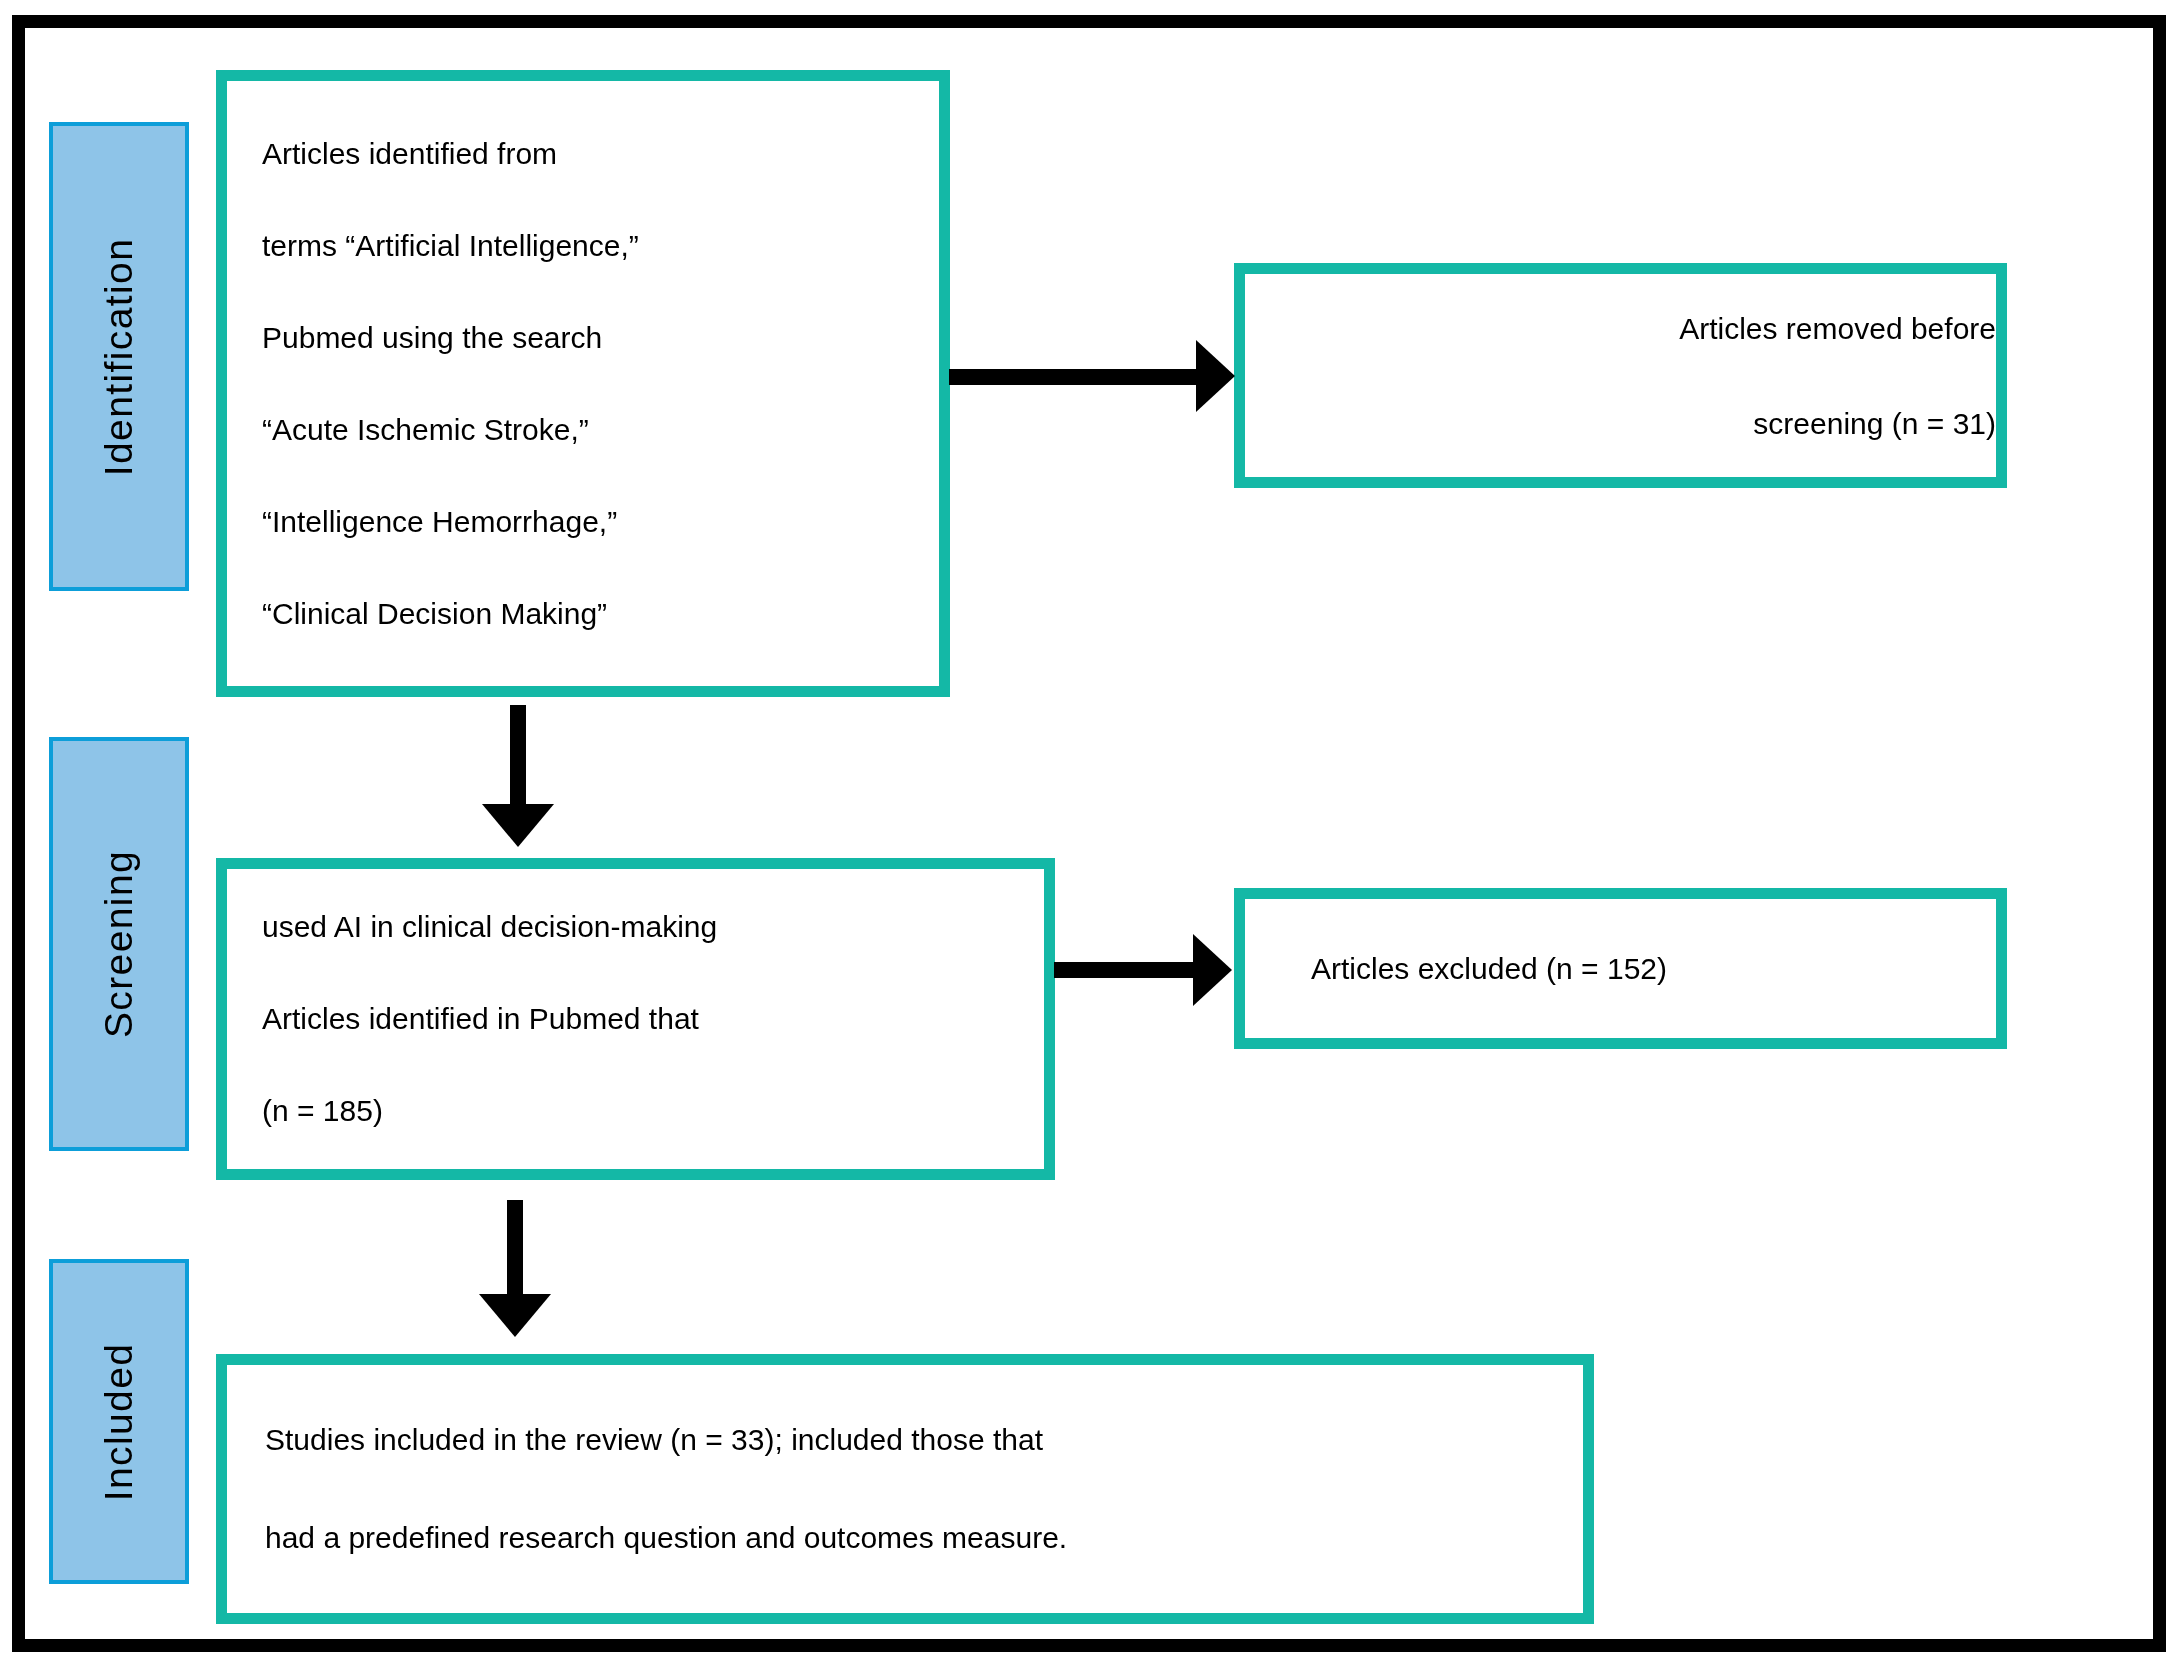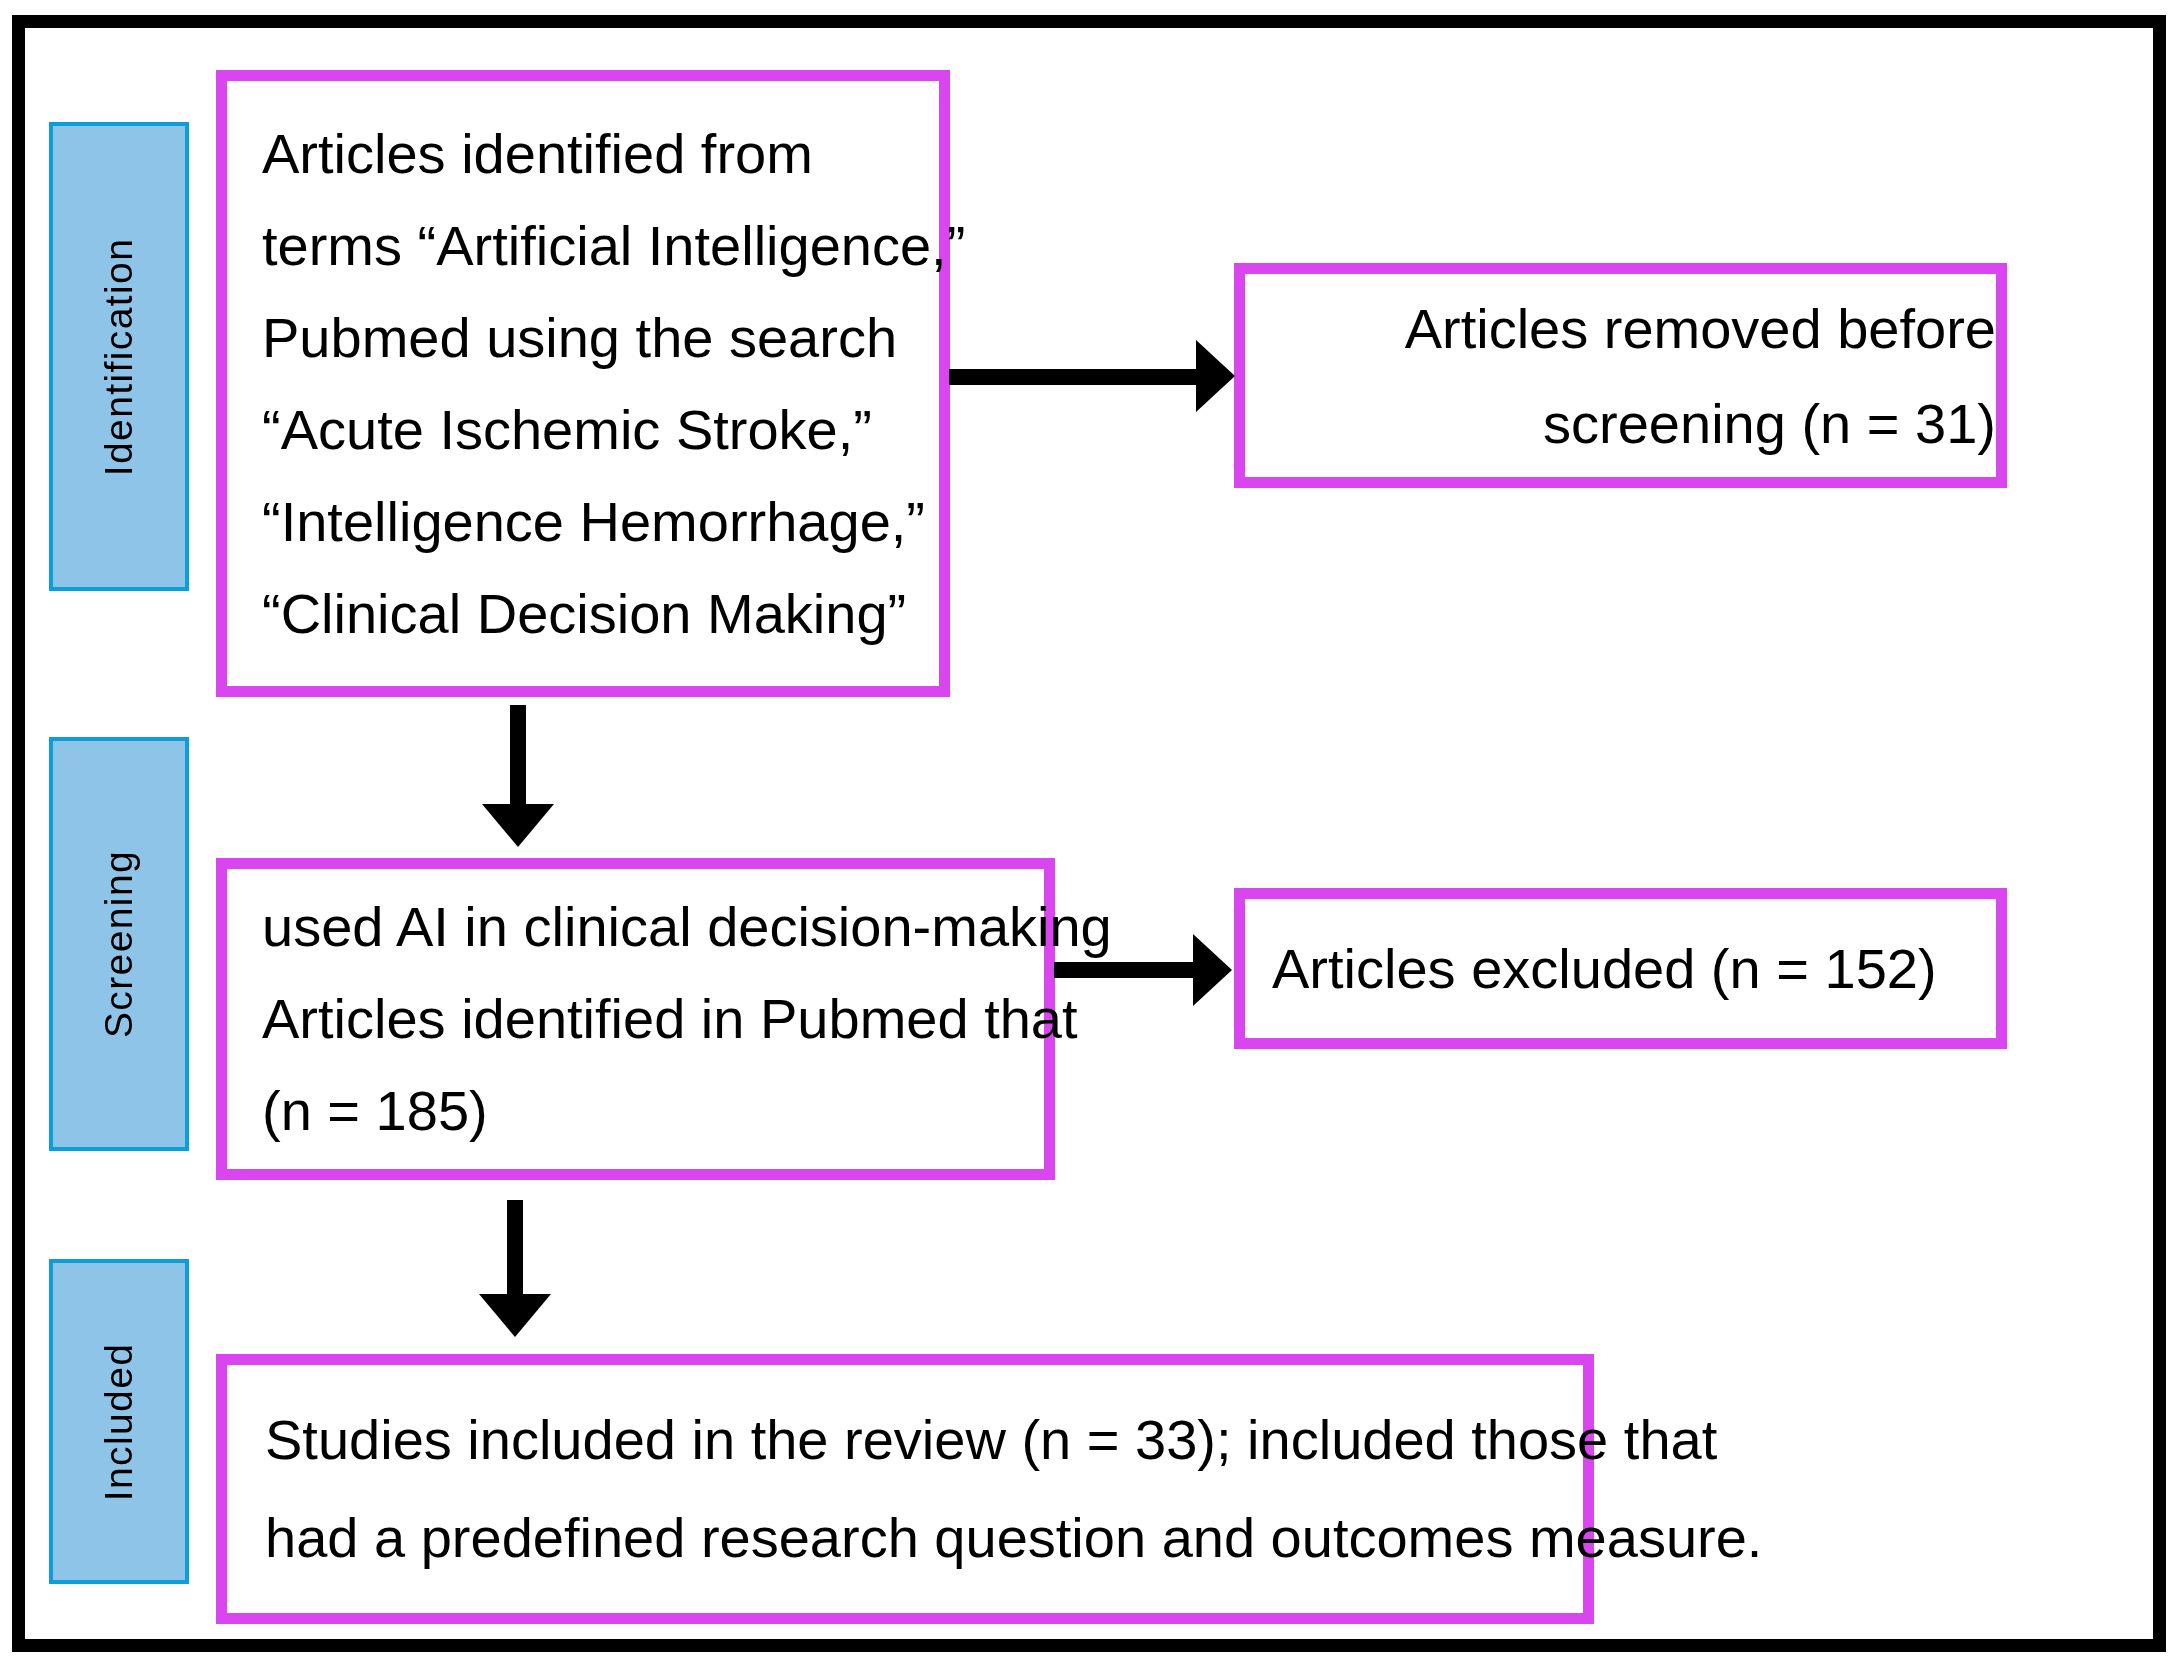--- a/index.html
+++ b/index.html
@@ -45,33 +45,33 @@
     color: #000000;
   }
   .stage-identification { top: 122px;  height: 469px; }
   .stage-screening      { top: 737px; height: 414px; }
   .stage-included       { top: 1259px; height: 325px; }
 
   
   .box {
     position: absolute;
     background: #ffffff;
-    border: 11px solid #d946ef;
+    border: 11px solid #14b8a6;
     box-sizing: border-box;
     display: flex;
     flex-direction: column;
     justify-content: center;
-    font-size: 56px;
+    font-size: 30px;
     color: #000000;
   }
   .box .line { white-space: nowrap; }
   .box-identified { left: 216px;  top: 70px;  width: 734px; height: 627px; padding-left: 35px; line-height: 92px; }
   .box-removed    { left: 1234px; top: 263px;  width: 773px; height: 225px; padding-left: 25px; line-height: 95px; align-items: flex-end; }
   .box-screened   { left: 216px;  top: 858px; width: 839px; height: 322px; padding-left: 35px; line-height: 92px; }
-  .box-excluded   { left: 1234px; top: 888px; width: 773px; height: 161px; padding-left: 27px; line-height: 92px; }
+  .box-excluded   { left: 1234px; top: 888px; width: 773px; height: 161px; padding-left: 66px; line-height: 92px; }
   .box-included   { left: 216px;  top: 1354px; width: 1378px; height: 270px; padding-left: 38px; line-height: 98px; justify-content: center; }
 
   
   .arrow-part { position: absolute; }
   .shaft { background: #000000; }
   .head-right {
     width: 0; height: 0;
     border-top: 36px solid transparent;
     border-bottom: 36px solid transparent;
     border-left: 39px solid #000000;

